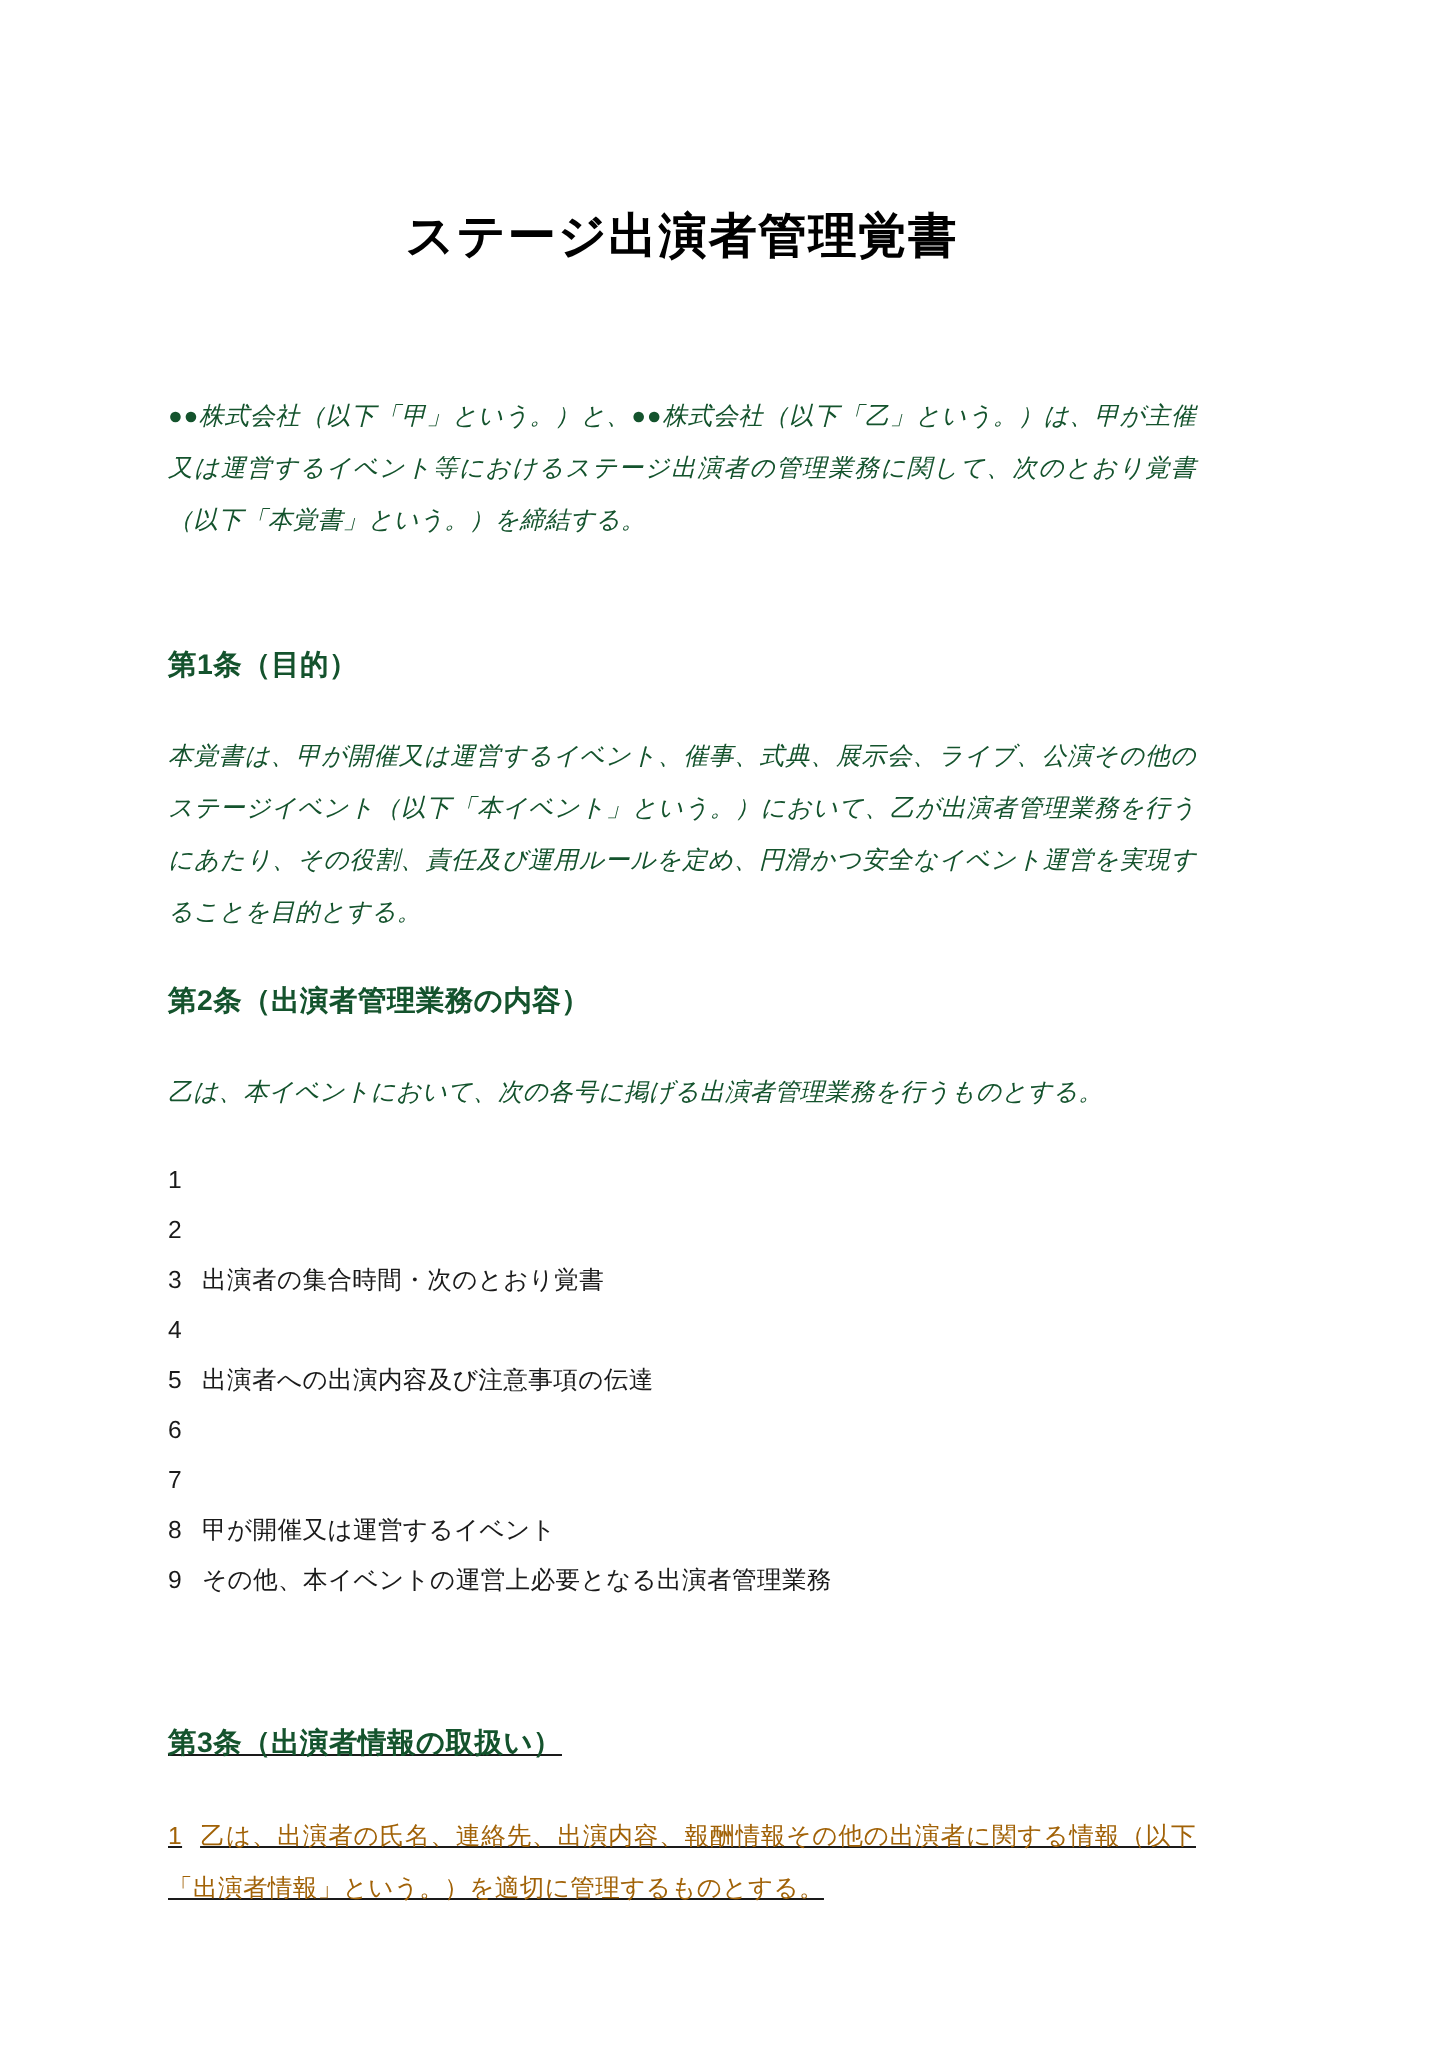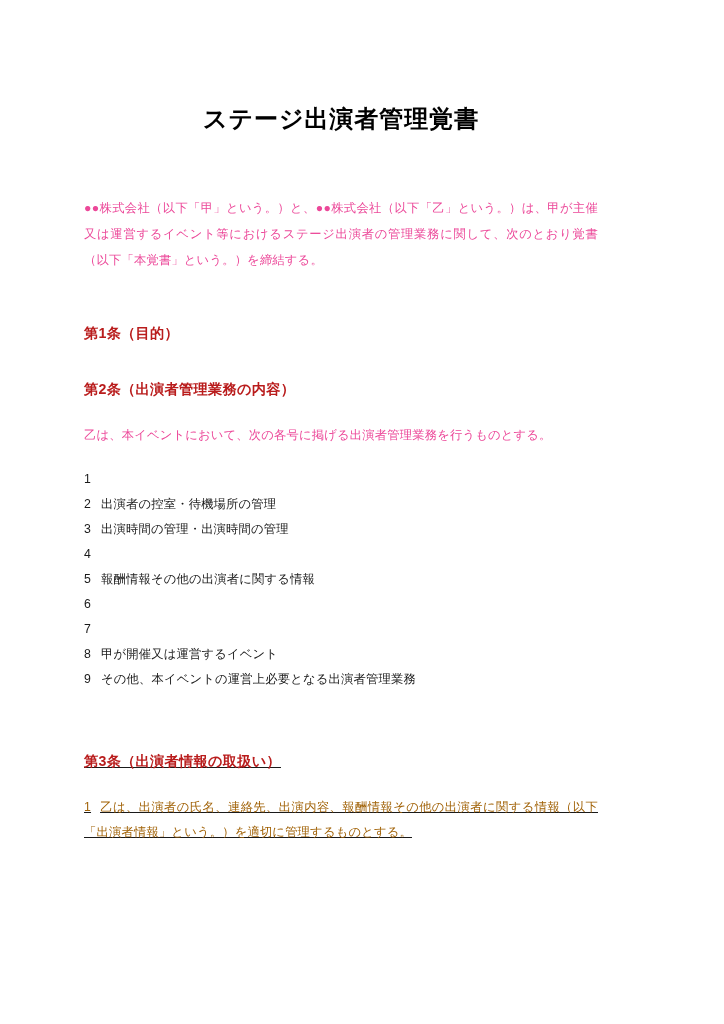--- a/index.html
+++ b/index.html
@@ -35,32 +35,33 @@
   .intro-block {
     margin-top: 62px;
   }
   .para {
     margin: 0;
     font-size: 12.3px;
     line-height: 2.1;
     text-align: justify;
     text-justify: inter-character;
     letter-spacing: 0.015em;
-    color: #ec4899;
+    color: #14532d;
+    font-style: italic;
   }
   .section {
     margin-top: 30px;
   }
   .section-heading {
     margin: 0;
     font-size: 14.2px;
     font-weight: 700;
     line-height: 1.6;
     letter-spacing: 0.02em;
-    color: #b91c1c;
+    color: #14532d;
   }
   .section-body {
     margin-top: 22px;
   }
   .numbered-list {
     list-style: none;
     margin: 18px 0 0 0;
     padding: 0;
   }
   .numbered-list li {
@@ -86,61 +87,63 @@
     text-align: justify;
     text-justify: inter-character;
     letter-spacing: 0.015em;
     color: #a16207;
   }
   .clause .clause-num {
     margin-right: 9px;
   }
   
   #section-1 { margin-top: 48px; }
-  #section-2 { margin-top: 34px; }
+  #section-2 { margin-top: 20px; }
   #section-3 { margin-top: 58px; text-decoration: underline; }
 </style>
 </head>
 <body>
 
 <div class="page">
 
   <h1 class="doc-title">ステージ出演者管理覚書</h1>
 
   <div class="intro-block">
     <p class="para">●●株式会社（以下「甲」という。）と、●●株式会社（以下「乙」という。）は、甲が主催又は運営するイベント等におけるステージ出演者の管理業務に関して、次のとおり覚書（以下「本覚書」という。）を締結する。</p>
   </div>
 
   <section class="section" id="section-1">
     <h2 class="section-heading">第1条（目的）</h2>
+    <div class="section-body">
+      <p class="para">本覚書は、甲が開催又は運営するイベント、催事、式典、展示会、ライブ、公演その他のステージイベント（以下「本イベント」という。）において、乙が出演者管理業務を行うにあたり、その役割、責任及び運用ルールを定め、円滑かつ安全なイベント運営を実現することを目的とする。</p>
+    </div>
   </section>
 
   <section class="section" id="section-2">
     <h2 class="section-heading">第2条（出演者管理業務の内容）</h2>
     <div class="section-body">
       <p class="para">乙は、本イベントにおいて、次の各号に掲げる出演者管理業務を行うものとする。</p>
     </div>
     <ol class="numbered-list">
       <li>
         <span class="item-num">1</span>
       </li>
       <li>
         <span class="item-num">2</span>
-        <span class="item-text">出演者の控室・待機場所の管理</span>
       </li>
       <li>
         <span class="item-num">3</span>
-        <span class="item-text">出演時間の管理・出演時間の管理</span>
+        <span class="item-text">出演者の集合時間・次のとおり覚書</span>
       </li>
       <li>
         <span class="item-num">4</span>
       </li>
       <li>
         <span class="item-num">5</span>
-        <span class="item-text">報酬情報その他の出演者に関する情報</span>
+        <span class="item-text">出演者への出演内容及び注意事項の伝達</span>
       </li>
       <li>
         <span class="item-num">6</span>
       </li>
       <li>
         <span class="item-num">7</span>
       </li>
       <li>
         <span class="item-num">8</span>
         <span class="item-text">甲が開催又は運営するイベント</span>

